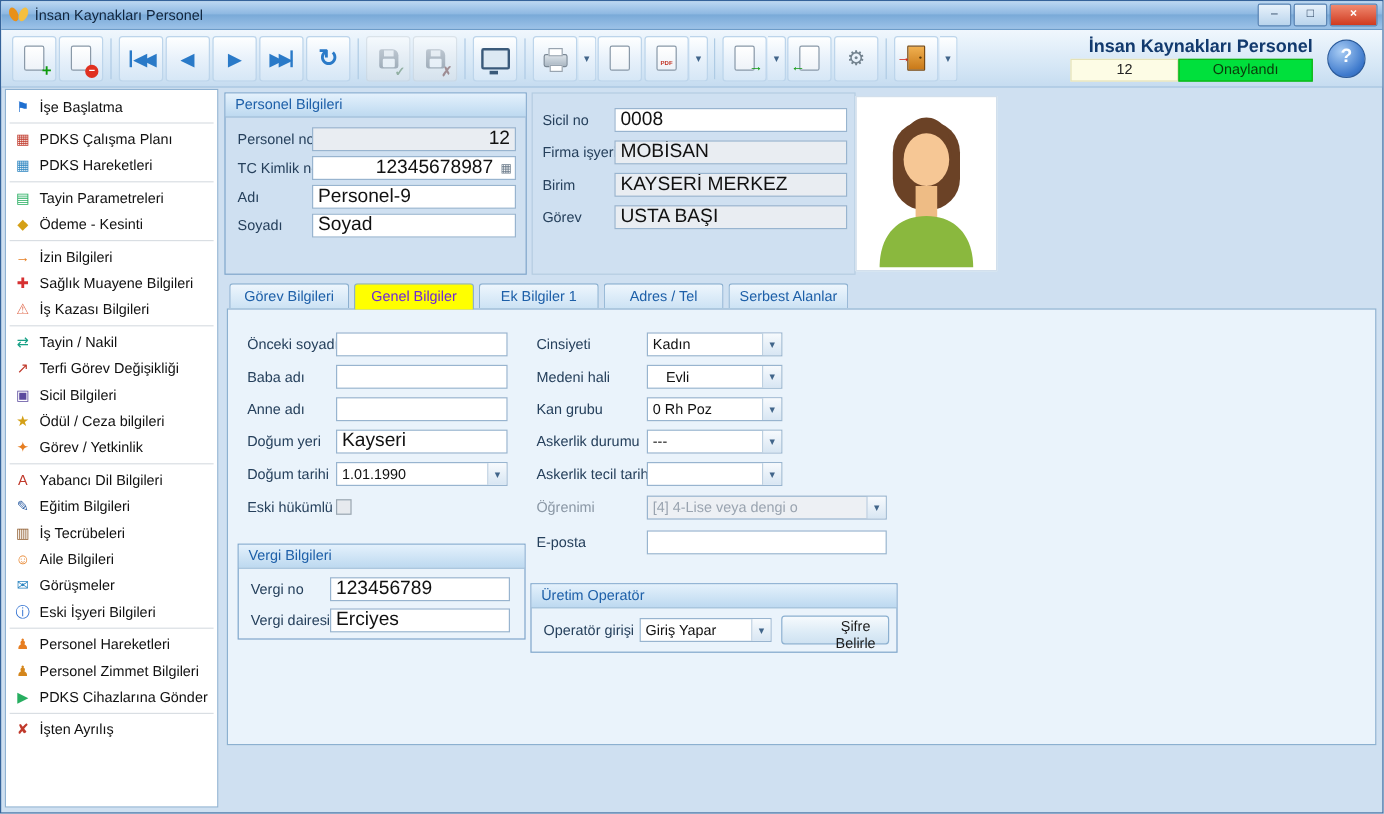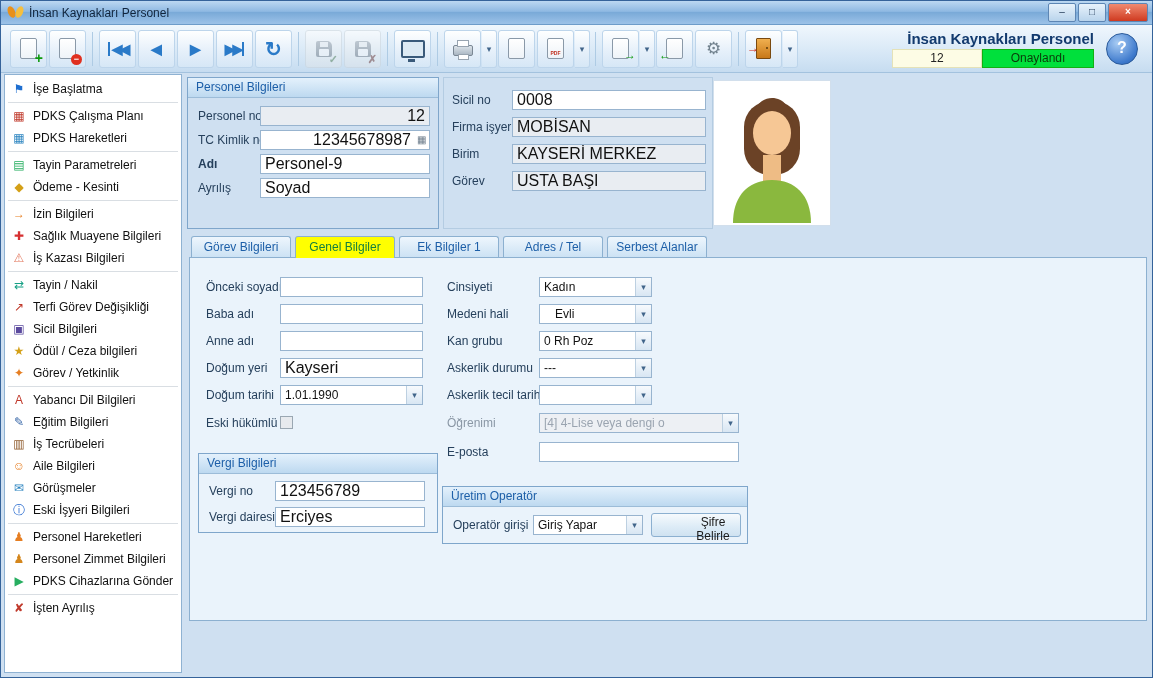--- a/index.html
+++ b/index.html
@@ -93,21 +93,21 @@
     color:#1d5fa8;font-size:12px;line-height:19px;padding-left:8px;}
   .panelbox{position:absolute;border:1px solid #b4cce2;box-sizing:border-box;}
   .avatar-box{position:absolute;background:#fff;border:1px solid #d2dfec;box-sizing:border-box;
     display:flex;align-items:center;justify-content:center;}
   .kp-ico{position:absolute;font-size:10px;color:#6b7b8a;}
   
   .tabs{position:absolute;display:flex;gap:4px;border-radius:11px;}
   .tab{height:21px;line-height:21px;padding:0 8px;min-width:100px;text-align:center;font-size:12px;color:#1d5fa8;
     background:linear-gradient(#eef6fd,#cce2f4);border:1px solid #8cb0d0;border-bottom:none;
     border-radius:3px 3px 0 0;cursor:pointer;box-sizing:border-box;}
-  .tab.active{background:#ffff00;color:#15803d;height:22px;position:relative;z-index:2;}
+  .tab.active{background:#ffff00;color:#6d28d9;height:22px;position:relative;z-index:2;}
   .tabpanel{position:absolute;background:#eaf3fb;border:1px solid #8cb0d0;box-sizing:border-box;}
   
   .combo{position:absolute;height:20px;background:#fff;border:1px solid #98b4cf;display:flex;align-items:stretch;
     box-sizing:border-box;cursor:pointer;}
   .combo-val{flex:1;font-size:12px;line-height:18px;padding:0 4px;overflow:hidden;white-space:nowrap;color:#111;}
   .combo-caret{width:15px;background:linear-gradient(#f7fafd,#d8e6f3);border-left:1px solid #bdd0e1;
     display:flex;align-items:center;justify-content:center;flex:none;}
   .combo-caret::before{content:"▾";font-size:9px;color:#41658a;}
   .combo.dis{background:#edf0f4;}
   .combo.dis .combo-val{color:#9aa4b0;}
@@ -319,23 +319,23 @@
 
   <div class="main">
 
     <div class="gb" style="left:2px;top:3px;width:252px;height:152px;">
       <div class="gb-head">Personel Bilgileri</div>
       <span class="lbl" style="left:10px;top:28px;">Personel no</span>
       <input class="txt ro ra" style="left: 72px; top: 28px; width: 170px;" readonly="" value="12">
       <span class="lbl" style="left:10px;top:52px;">TC Kimlik no</span>
       <input class="txt ra" style="left: 72px; top: 52px; width: 170px; padding-right: 18px;" value="12345678987">
       <span class="kp-ico" style="left:229px;top:56px;">▦</span>
-      <span class="lbl" style="left:10px;top:76px;font-weight:bold;">Adı</span>
+      <span class="lbl" style="left:10px;top:76px;">Adı</span>
       <input class="txt" style="left: 72px; top: 76px; width: 170px;" value="Personel-9">
-      <span class="lbl" style="left:10px;top:100px;">Ayrılış</span>
+      <span class="lbl" style="left:10px;top:100px;">Soyadı</span>
       <input class="txt" style="left: 72px; top: 100px; width: 170px;" value="Soyad">
     </div>
 
     <div class="panelbox" style="left:258px;top:3px;width:270px;height:152px;">
       <span class="lbl" style="left:8px;top:12px;">Sicil no</span>
       <input class="txt" style="left: 68px; top: 12px; width: 194px;" value="0008">
       <span class="lbl" style="left:8px;top:39px;">Firma işyeri</span>
       <input class="txt ro" style="left: 68px; top: 39px; width: 194px;" readonly="" value="MOBİSAN">
       <span class="lbl" style="left:8px;top:66px;">Birim</span>
       <input class="txt ro" style="left: 68px; top: 66px; width: 194px;" readonly="" value="KAYSERİ MERKEZ">

